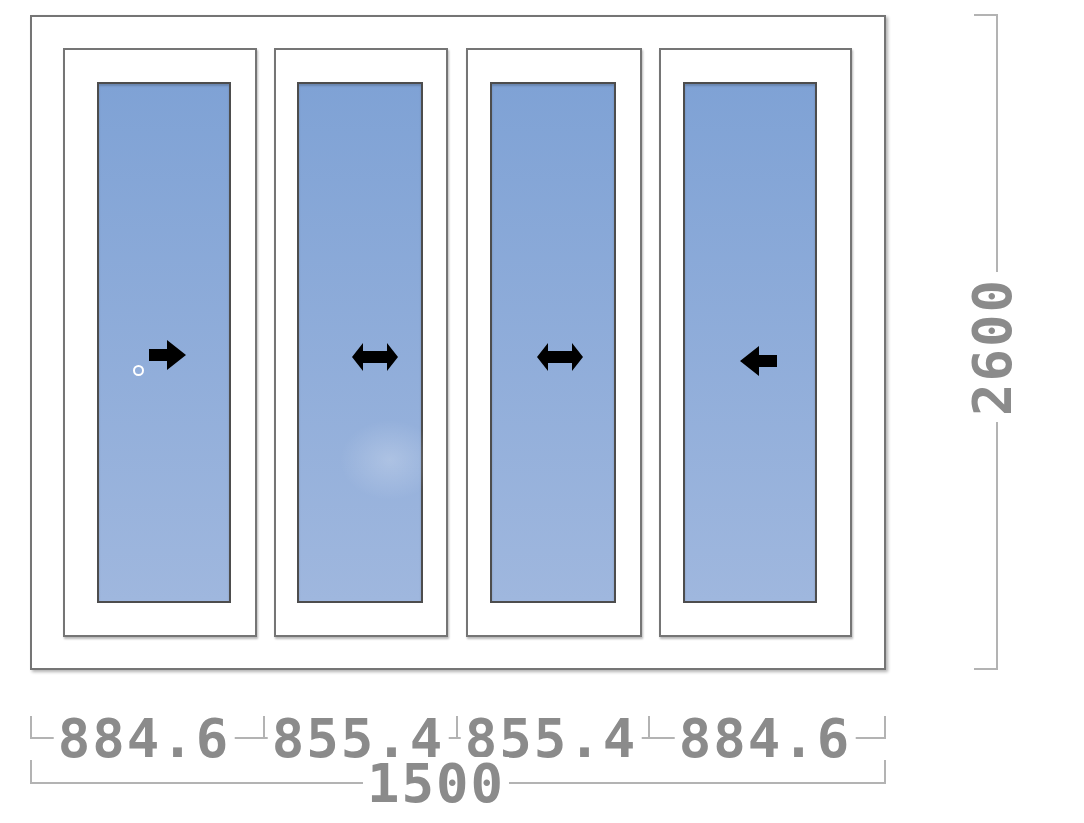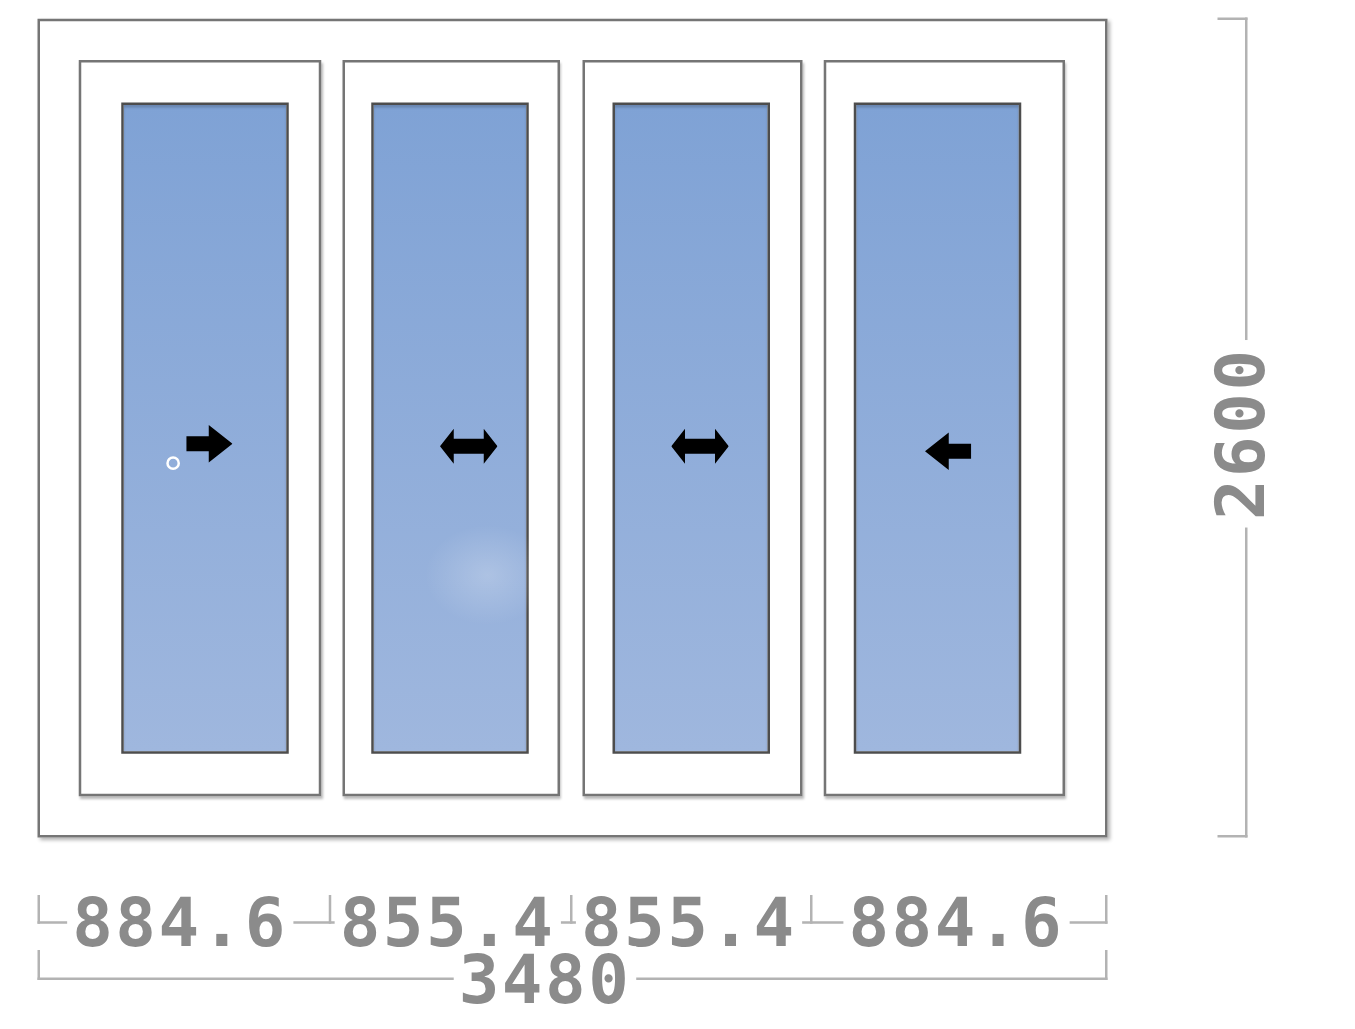--- a/index.html
+++ b/index.html
@@ -119,20 +119,20 @@
   <div class="dim-line-v" style="left:648px;top:716px;height:23px;"></div>
   <div class="dim-line-v" style="left:884px;top:716px;height:23px;"></div>
   <div class="dim-label" style="left:144px;top:712px;">884.6</div>
   <div class="dim-label" style="left:358px;top:712px;">855.4</div>
   <div class="dim-label" style="left:551px;top:712px;">855.4</div>
   <div class="dim-label" style="left:765px;top:712px;">884.6</div>
 
   <div class="dim-line-h" style="left:30px;top:782px;width:856px;"></div>
   <div class="dim-line-v" style="left:30px;top:760px;height:24px;"></div>
   <div class="dim-line-v" style="left:884px;top:760px;height:24px;"></div>
-  <div class="dim-label" style="left:436px;top:757px;">3480</div>
+  <div class="dim-label" style="left:436px;top:757px;">1500</div>
 
   <div class="dim-line-v" style="left:996px;top:14px;height:656px;"></div>
   <div class="dim-line-h" style="left:974px;top:14px;width:24px;"></div>
   <div class="dim-line-h" style="left:974px;top:668px;width:24px;"></div>
   <div class="dim-label-v" style="left:993px;top:347px;">2600</div>
 
 </div>
 
 </body></html>

